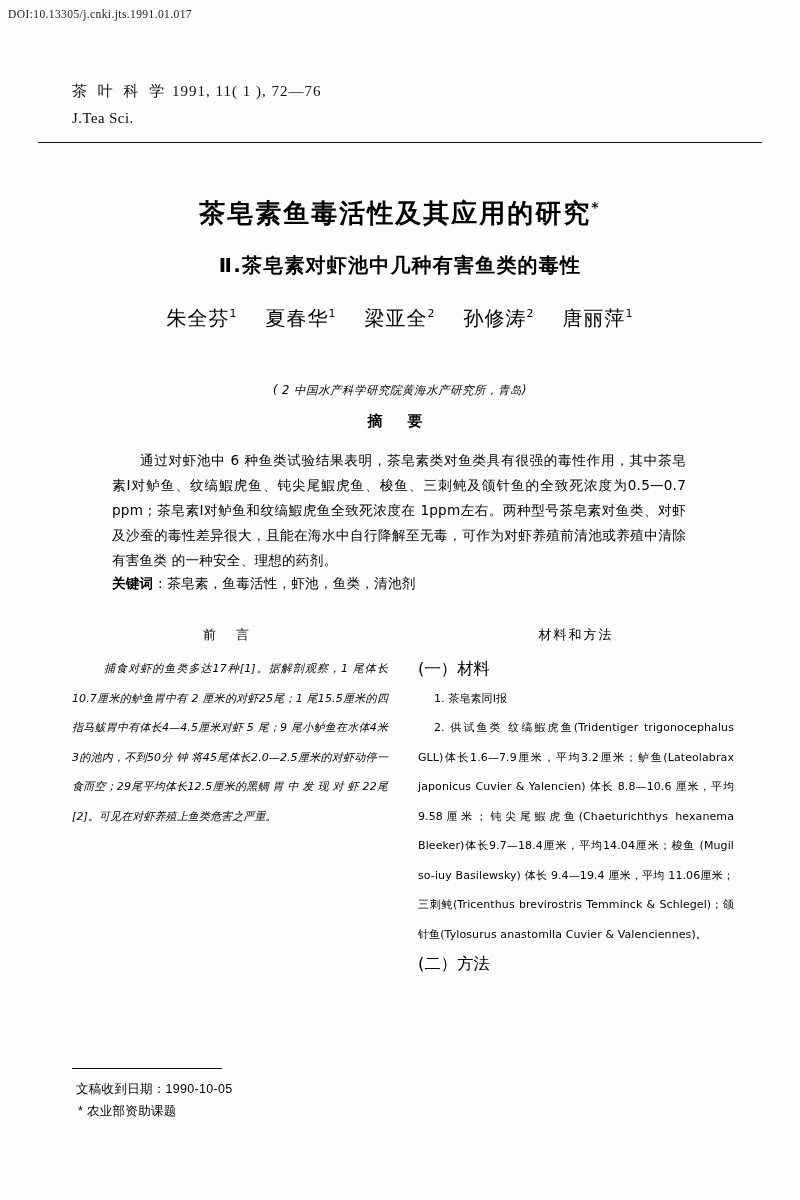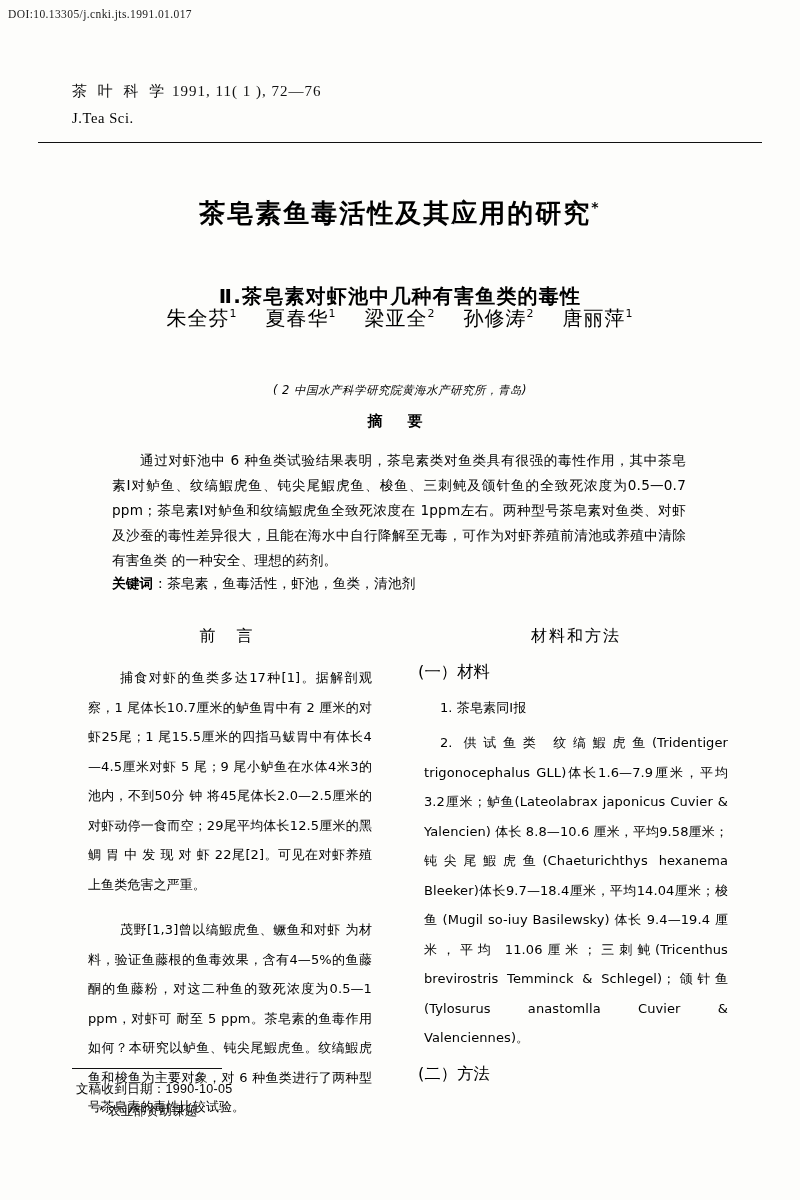--- a/index.html
+++ b/index.html
@@ -78,21 +78,20 @@
   .subtitle {
     position: absolute;
     left: 0;
     top: 252px;
     width: 800px;
     text-align: center;
     font-family: "DejaVu Sans", sans-serif;
     font-weight: bold;
     font-size: 20px;
     letter-spacing: 1.2px;
-    margin-top: 31px;
   }
   .authors {
     position: absolute;
     left: 0;
     top: 305px;
     width: 800px;
     text-align: center;
     font-family: "DejaVu Sans", sans-serif;
     font-size: 20px;
     letter-spacing: 1px;
@@ -156,48 +155,49 @@
     position: absolute;
     top: 626px;
     width: 316px;
     font-family: "DejaVu Sans", sans-serif;
   }
   .col-left { left: 72px; }
   .col-right { left: 418px; }
 
   .sec-head {
     text-align: center;
-    font-size: 16px;
+    font-size: 13px;
     font-weight: normal;
     letter-spacing: 8px;
     margin: 0 0 10px 0;
     font-family: "DejaVu Sans", sans-serif;
   }
   .sec-head.mm { letter-spacing: 2px; }
 
   .body-p {
-    font-size: 13px;
+    font-size: 11px;
     line-height: 29.5px;
     text-align: justify;
     text-indent: 32px;
-    margin: 16px;
+    margin: 0;
     letter-spacing: 0.1px;
+    font-style: italic;
   }
 
   .sub-head {
     font-size: 16.3px;
     line-height: 29.5px;
     margin: 0;
     text-indent: 0;
     letter-spacing: 0.1px;
   }
   .list-item {
-    font-size: 13px;
+    font-size: 11px;
     line-height: 29.5px;
-    margin: 6px;
+    margin: 0;
     text-indent: 16px;
     text-align: justify;
     letter-spacing: 0.1px;
   }
 
   .footnote-rule {
     position: absolute;
     left: 72px;
     top: 1068px;
     width: 150px;
@@ -205,21 +205,21 @@
   }
   .footnotes {
     position: absolute;
     left: 76px;
     top: 1078px;
     font-family: Liberation Sans, sans-serif;
     font-size: 12.5px;
     line-height: 22px;
     letter-spacing: 0.3px;
   }
-  .fn-2 { margin-left: 23px; }
+  .fn-2 { margin-left: 2px; }
 </style>
 </head>
 <body>
 
 <div class="page">
 
   <div class="doi">DOI:10.13305/j.cnki.jts.1991.01.017</div>
 
   <div class="journal-line">
     <span class="cn">茶 叶 科 学</span>
@@ -243,21 +243,20 @@
   <div class="abs-head">摘 要</div>
   <div class="abstract">通过对虾池中 6 种鱼类试验结果表明，茶皂素类对鱼类具有很强的毒性作用，其中茶皂 素Ⅰ对鲈鱼、纹缟鰕虎鱼、钝尖尾鰕虎鱼、梭鱼、三刺鲀及颌针鱼的全致死浓度为0.5—0.7 ppm；茶皂素Ⅰ对鲈鱼和纹缟鰕虎鱼全致死浓度在 1ppm左右。两种型号茶皂素对鱼类、对虾及沙蚕的毒性差异很大，且能在海水中自行降解至无毒，可作为对虾养殖前清池或养殖中清除有害鱼类 的一种安全、理想的药剂。</div>
 
   <div class="keywords">
     <b>关键词</b><span>：</span><span>茶皂素，鱼毒活性，虾池，鱼类，清池剂</span>
   </div>
 
   <div class="col col-left">
     <div class="sec-head">前  言</div>
     <p class="body-p">捕食对虾的鱼类多达17种[1]。据解剖观察，1 尾体长10.7厘米的鲈鱼胃中有 2 厘米的对虾25尾；1 尾15.5厘米的四指马鲅胃中有体长4—4.5厘米对虾 5 尾；9 尾小鲈鱼在水体4米3的池内，不到50分 钟 将45尾体长2.0—2.5厘米的对虾动停一食而空；29尾平均体长12.5厘米的黑鲷 胃 中 发 现 对 虾 22尾[2]。可见在对虾养殖上鱼类危害之严重。</p>
-    <p class="body-p">茂野[1,3]曾以缟鰕虎鱼、鳜鱼和对虾 为材料，验证鱼藤根的鱼毒效果，含有4—5%的鱼藤酮的鱼藤粉，对这二种鱼的致死浓度为0.5—1 ppm，对虾可 耐至 5 ppm。茶皂素的鱼毒作用如何？本研究以鲈鱼、钝尖尾鰕虎鱼。纹缟鰕虎鱼和梭鱼为主要对象，对 6 种鱼类进行了两种型号茶皂素的毒性比较试验。</p>
   </div>
 
   <div class="col col-right">
     <div class="sec-head mm">材料和方法</div>
     <p class="sub-head">(一）材料</p>
     <p class="list-item">1. 茶皂素同Ⅰ报</p>
     <p class="list-item">2. 供试鱼类  纹缟鰕虎鱼(Tridentiger trigonocephalus GLL)体长1.6—7.9厘米，平均3.2厘米；鲈鱼(Lateolabrax japonicus Cuvier &amp; Yalencien) 体长 8.8—10.6 厘米，平均9.58厘米；钝尖尾鰕虎鱼(Chaeturichthys hexanema Bleeker)体长9.7—18.4厘米，平均14.04厘米；梭鱼 (Mugil so-iuy Basilewsky) 体长 9.4—19.4 厘米，平均 11.06厘米；三刺鲀(Tricenthus brevirostris Temminck &amp; Schlegel)；颌针鱼(Tylosurus anastomlla Cuvier &amp; Valenciennes)。</p>
     <p class="sub-head">(二）方法</p>
   </div>
 

